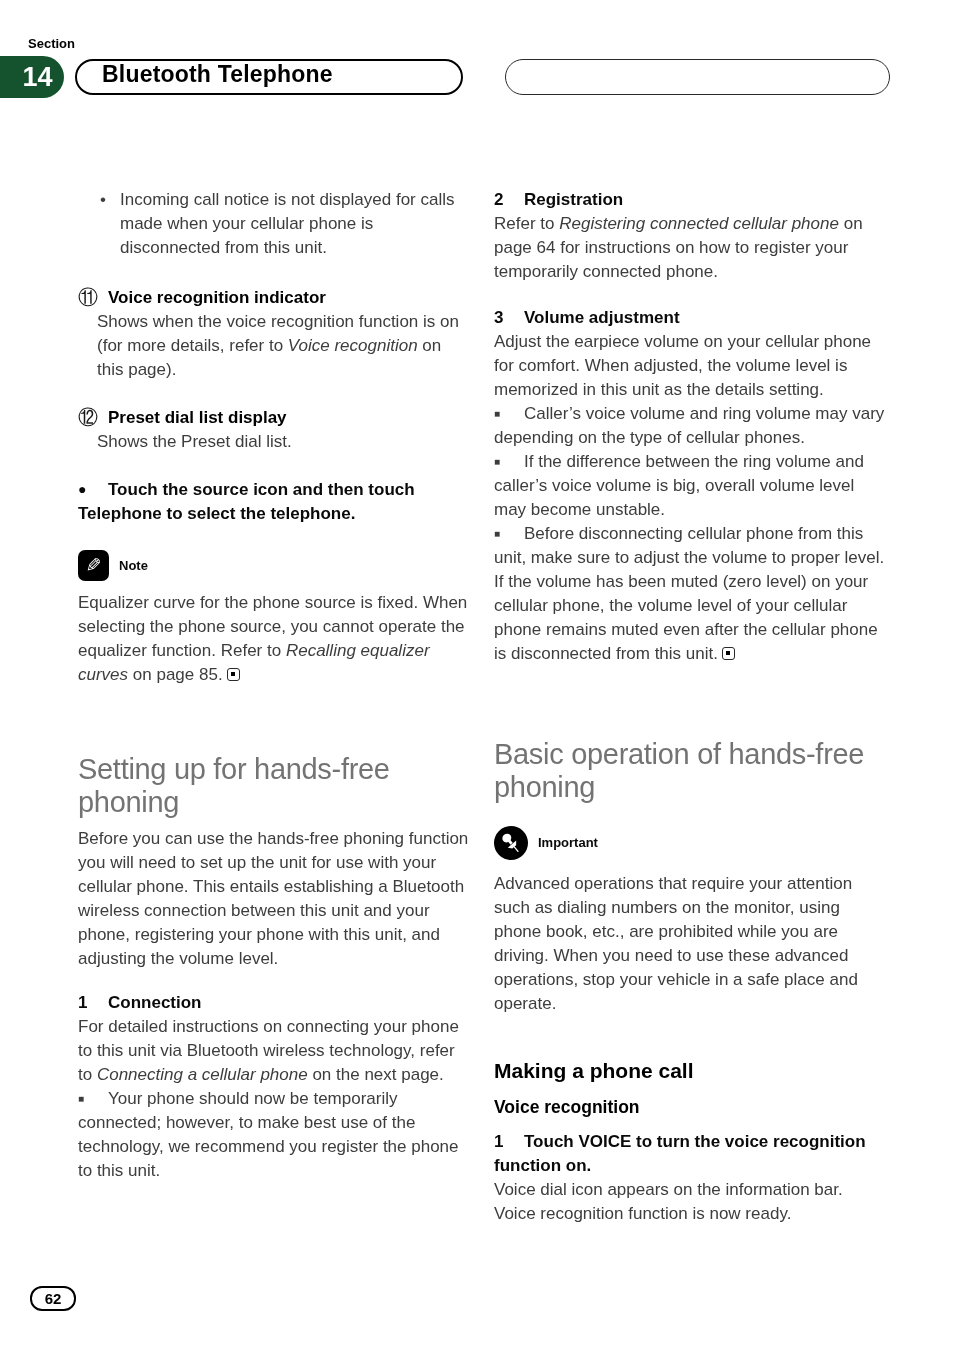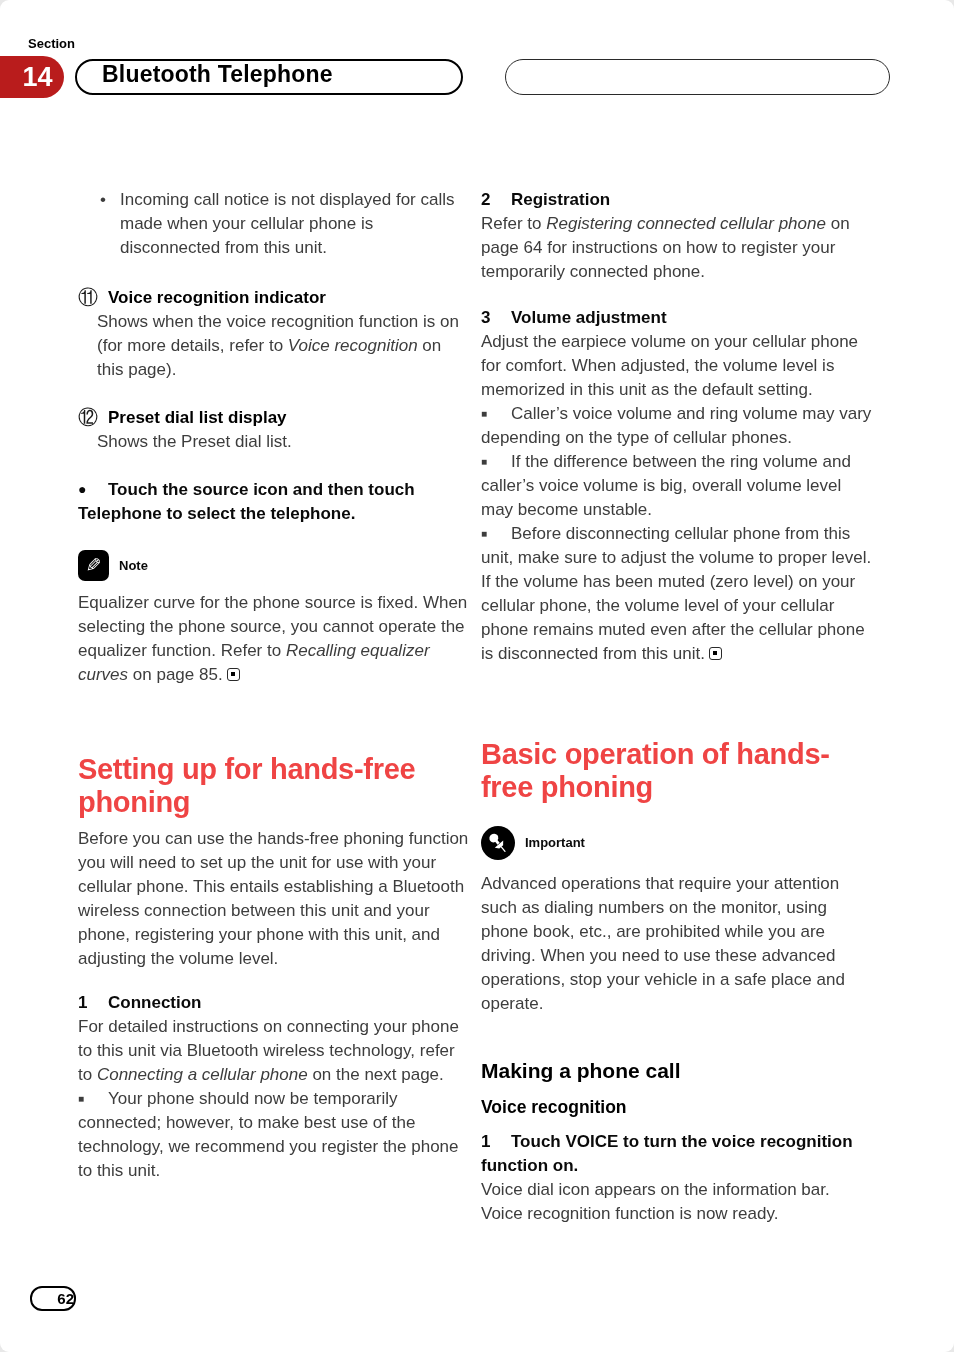--- a/index.html
+++ b/index.html
@@ -1,58 +1,58 @@
 <!DOCTYPE html>
 <html><head>
 <meta charset="utf-8">
 <style>
   * { margin:0; padding:0; box-sizing:border-box; }
   html,body { background:#e8e8e8; }
   .page {
     position:relative; width:954px; height:1352px; background:#ffffff;
     font-family:"Liberation Sans","DejaVu Sans",sans-serif;
-    color:#3d3d3d; overflow:hidden; margin:0 auto;border-radius:9px;
+    color:#3d3d3d; overflow:hidden; margin:0 auto;
   }
   
   .section-label { position:absolute; left:28px; top:36px; font-size:13px; font-weight:bold; color:#000; }
   .section-tab {
-    position:absolute; left:0; top:56px; width:64px; height:42px; background:#b91c1c;
+    position:absolute; left:0; top:56px; width:64px; height:42px; background:#14532d;
     border-radius:0 21px 21px 0; color:#fff; font-size:27px; font-weight:bold;
     display:flex; align-items:center; justify-content:center; padding-left:11px;
   }
   .title-pill {
     position:absolute; left:75px; top:59px; width:388px; height:36px;
     border:2px solid #000; border-radius:18px; display:flex; align-items:flex-start;
     padding-left:25px; font-size:23px; font-weight:bold; color:#000; letter-spacing:0.2px;
   }
   .empty-pill {
     position:absolute; left:505px; top:59px; width:385px; height:36px;
     border:1px solid #2a2a2a; border-radius:18px;
   }
   
   .col { position:absolute; top:188px; width:394px; font-size:17px; line-height:24px; }
   .col-left  { left:78px; }
-  .col-right { left:481px; }
+  .col-right { left:494px; }
   
   .body { color:#3d3d3d; }
   .bullet-item { position:relative; padding-left:42px; }
   .bullet-item .dot { position:absolute; left:22px; top:0; color:#3d3d3d; }
   .num-item { margin-top:24px; }
   .num-line { color:#0a0a0a; }
   .circ { display:inline-block; width:30px; font-size:20px; color:#1a1a1a; vertical-align:-1px; }
   .num-title { font-weight:bold; color:#000000; }
   .num-body { padding-left:19px; }
   .instr { margin-top:23px; font-weight:bold; color:#0a0a0a; }
   .dot-lg { display:inline-block; width:30px; font-size:14px; vertical-align:1px; }
   .sq { display:inline-block; width:30px; font-size:10px; vertical-align:2px; color:#3d3d3d; }
   .step-head { font-weight:bold; color:#0a0a0a; }
   .step-num { display:inline-block; width:30px; }
   i { font-style:italic; }
   h1 {
-    font-size:29px; line-height:33px; font-weight:bold; color:#ef4444;
+    font-size:29px; line-height:33px; font-weight:normal; color:#737373;
     letter-spacing:-0.3px; margin-top:66px;
   }
   h2 { font-size:21px; line-height:26px; font-weight:bold; color:#000; margin-top:42px; }
   h3 { font-size:17.5px; line-height:22px; font-weight:bold; color:#000; margin-top:12px; }
   
   .callout-head { display:flex; align-items:center; margin-top:24px; }
   .note-icon {
     width:31px; height:31px; background:#000; border-radius:7px; color:#fff;
     display:flex; align-items:center; justify-content:center; font-size:19px;
     transform:scaleX(-1);
@@ -64,21 +64,21 @@
     display:inline-block; width:13px; height:13px; border:1.5px solid #2a2a2a;
     border-radius:3px; margin-left:4px; vertical-align:-1px; position:relative;
   }
   .endbox::after {
     content:""; position:absolute; left:3px; top:3px; width:4px; height:4px; background:#000;
   }
   
   .page-pill {
     position:absolute; left:30px; top:1286px; width:46px; height:25px;
     border:2px solid #000; border-radius:12px; display:flex; align-items:center;
-    justify-content:flex-end; font-size:15px; font-weight:bold; color:#000;
+    justify-content:center; font-size:15px; font-weight:bold; color:#000;
   }
   .lang { position:absolute; left:95px; top:1359px; font-size:15px; font-weight:bold; color:#000; }
   
   .mt8 {margin-top:8px;} .mt10 {margin-top:10px;} .mt12 {margin-top:12px;}
   .mt20 {margin-top:20px;} .mt22 {margin-top:22px;} .mt23 {margin-top:23px;}
   .mt25 {margin-top:25px;} .mt72 {margin-top:72px;}
 </style>
 </head>
 <body>
 
@@ -147,21 +147,21 @@
     <p class="step-head">
       <span class="step-num">2</span><span>Registration</span>
     </p>
     <p class="body">
       <span>Refer to </span><i>Registering connected cellular phone</i><span> on page 64 for instructions on how to register your temporarily connected phone.</span>
     </p>
 
     <p class="step-head mt22">
       <span class="step-num">3</span><span>Volume adjustment</span>
     </p>
-    <p class="body">Adjust the earpiece volume on your cellular phone for comfort. When adjusted, the volume level is memorized in this unit as the default setting.</p>
+    <p class="body">Adjust the earpiece volume on your cellular phone for comfort. When adjusted, the volume level is memorized in this unit as the details setting.</p>
 
     <p class="body">
       <span class="sq">■</span><span>Caller’s voice volume and ring volume may vary depending on the type of cellular phones.</span>
     </p>
     <p class="body">
       <span class="sq">■</span><span>If the difference between the ring volume and caller’s voice volume is big, overall volume level may become unstable.</span>
     </p>
     <p class="body">
       <span class="sq">■</span><span>Before disconnecting cellular phone from this unit, make sure to adjust the volume to proper level. If the volume has been muted (zero level) on your cellular phone, the volume level of your cellular phone remains muted even after the cellular phone is disconnected from this unit.</span><span class="endbox"></span>
     </p>

